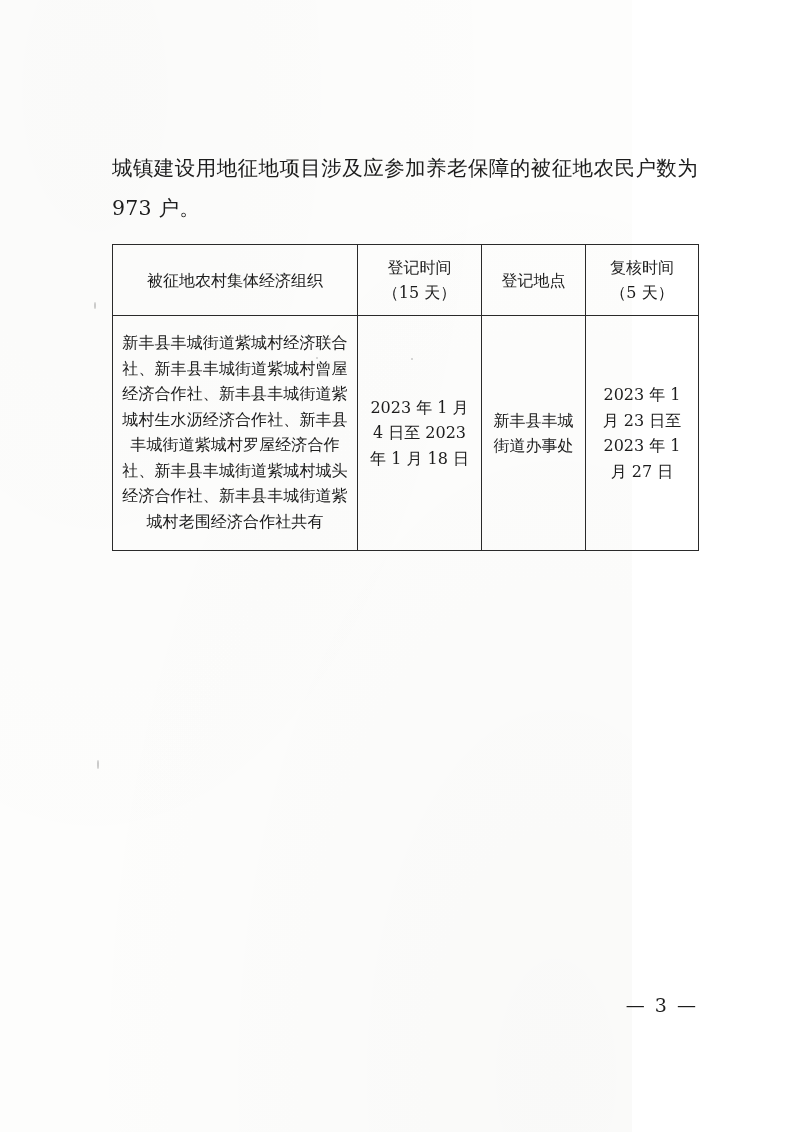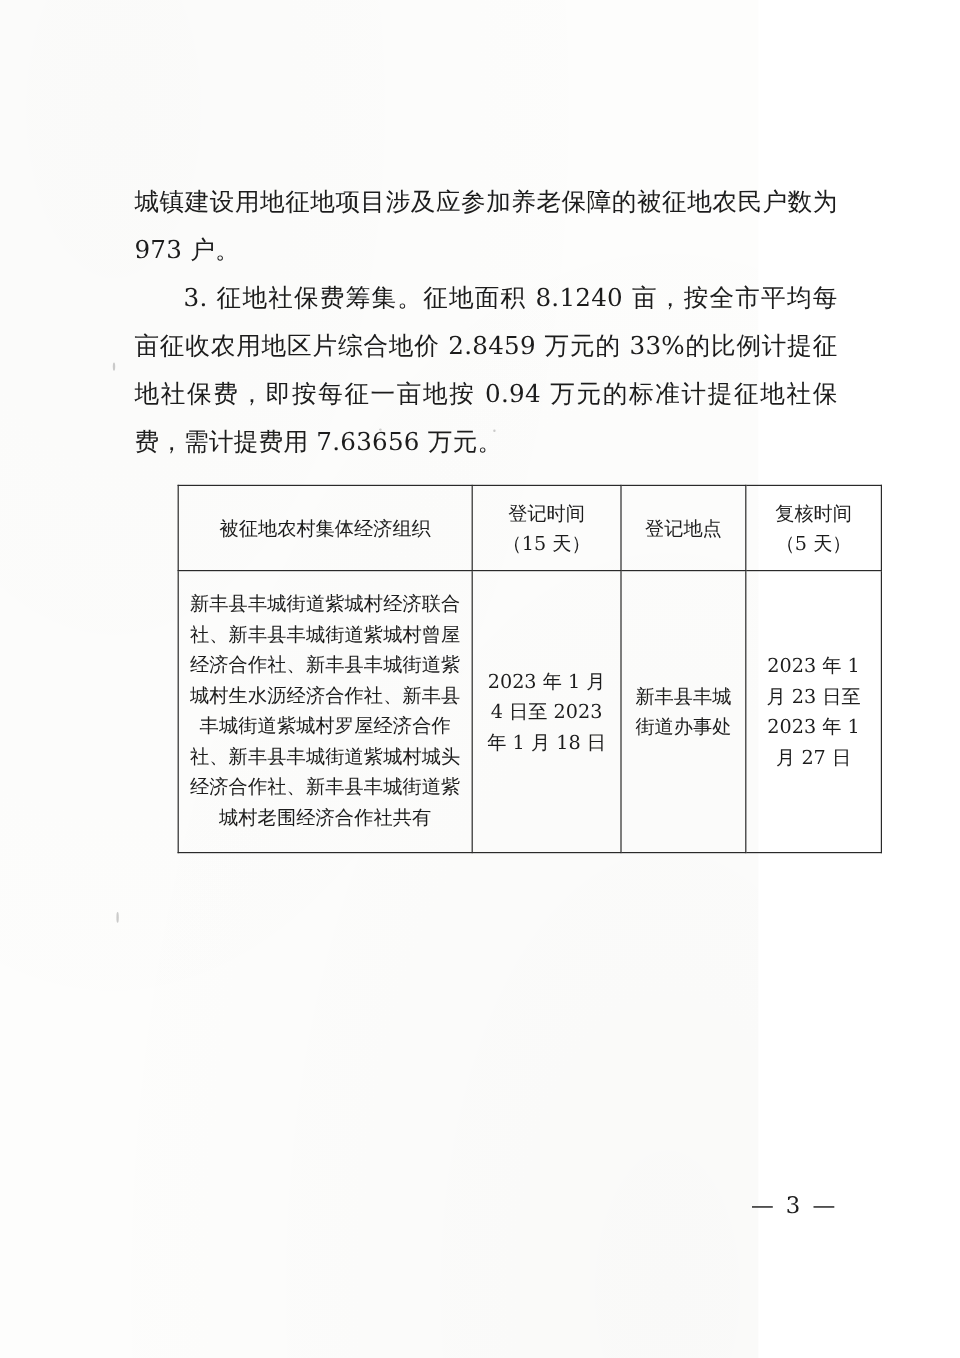--- a/index.html
+++ b/index.html
@@ -76,21 +76,20 @@
   .gap-md { height: 12px; }
 
   
   .tbl-wrap {
     margin-top: 10px;
   }
   table.reg-table {
     border-collapse: collapse;
     width: 586px;
     table-layout: fixed;
-    margin-left: 36px;
   }
   table.reg-table th,
   table.reg-table td {
     border: 1px solid #2a2a2a;
     vertical-align: middle;
     font-weight: normal;
     color: #1c1c1c;
     text-align: center;
   }
   table.reg-table th {
@@ -154,21 +153,20 @@
   <span class="speck" style="left:94px; top:302px; width:2px; height:7px;"></span>
   <span class="speck" style="left:97px; top:760px; width:2px; height:9px;"></span>
   <span class="speck" style="left:316px; top:357px; width:2px; height:2px;"></span>
   <span class="speck" style="left:411px; top:358px; width:2px; height:2px;"></span>
   <span class="speck" style="left:344px; top:367px; width:2px; height:2px;"></span>
 
   <div class="content">
 
     <p class="para">城镇建设用地征地项目涉及应参加养老保障的被征地农民户数为 973 户。</p>
 
-    <p class="para indent-num">3. 征地社保费筹集。征地面积 8.1240 亩，按全市平均每亩征收农用地区片综合地价 2.8459 万元的 33%的比例计提征地社保费，即按每征一亩地按 0.94 万元的标准计提征地社保费，需计提费用 7.63656 万元。</p>
 
     <div class="gap-sm"></div>
 
 
 
     <div class="tbl-wrap">
       <table class="reg-table">
         <colgroup>
           <col class="c-org">
           <col class="c-time">

